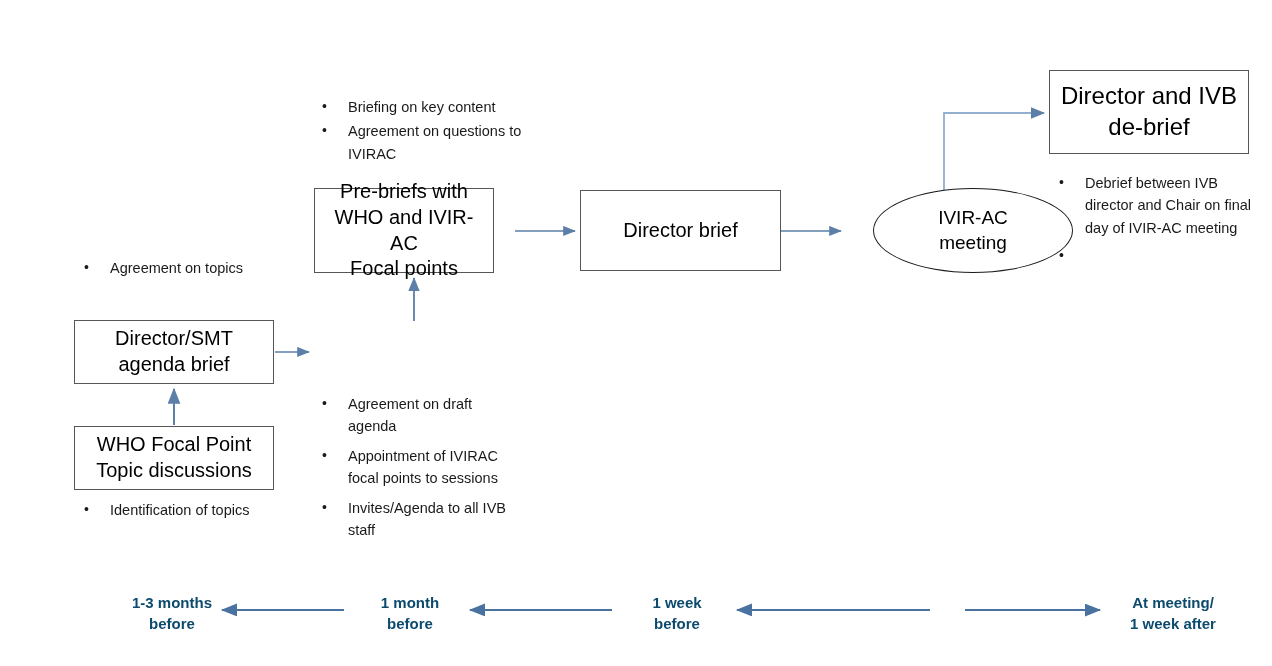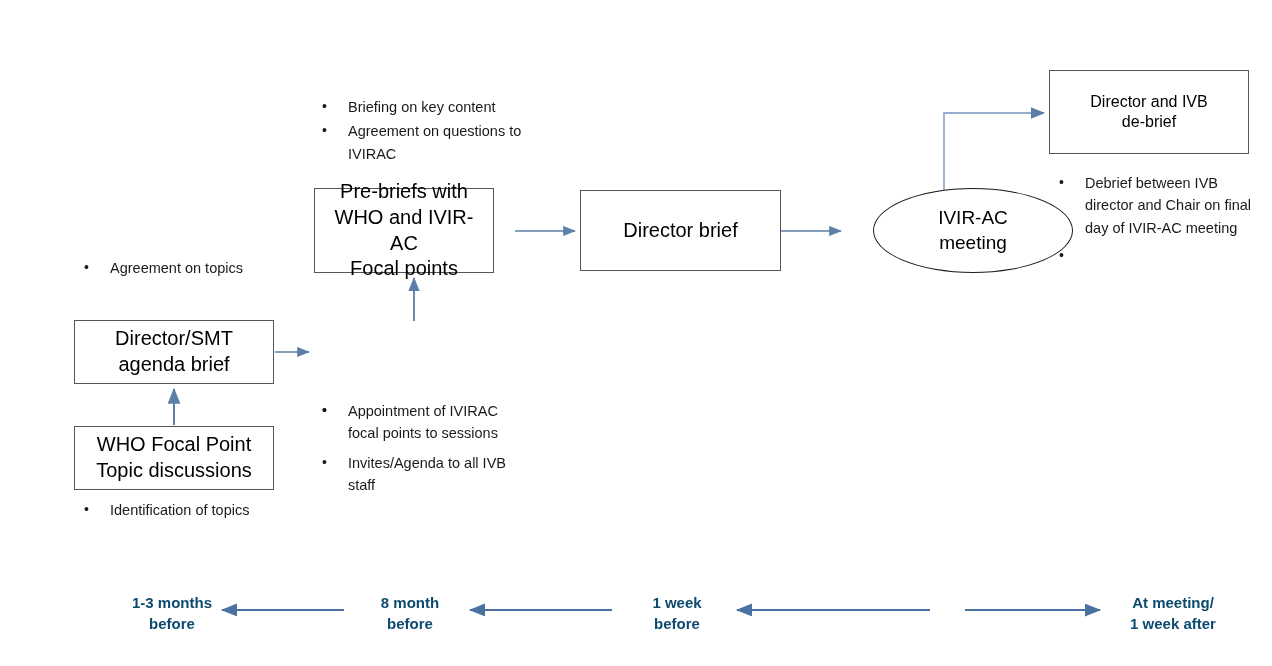--- a/index.html
+++ b/index.html
@@ -170,20 +170,21 @@
         <span class="bullet">•</span>
         <span>Agreement on topics</span>
       </li>
     </ul>
   </div>
 
   <div class="notes" style="left:318px; top:393px; width:200px;">
     <ul>
       <li style="margin-bottom:7px;">
         <span class="bullet">•</span>
+        <span>Agreement on draft agenda</span>
       </li>
       <li style="margin-bottom:7px;">
         <span class="bullet">•</span>
         <span>Appointment of IVIRAC focal points to sessions</span>
       </li>
       <li>
         <span class="bullet">•</span>
         <span>Invites/Agenda to all IVB staff</span>
       </li>
     </ul>
@@ -191,21 +192,21 @@
 
   <div class="notes" style="left:80px; top:499px; width:200px;">
     <ul>
       <li>
         <span class="bullet">•</span>
         <span>Identification of topics</span>
       </li>
     </ul>
   </div>
 
-  <div class="node" style="left:1049px; top:70px; width:200px; height:84px; font-size:16px;">Director and IVB
+  <div class="node" style="left:1049px; top:70px; width:200px; height:84px; font-size:24px;">Director and IVB
 de-brief</div>
 
   <div class="node" style="left:314px; top:188px; width:180px; height:85px; font-size:20px;">Pre-briefs with
 WHO and IVIR-AC
 Focal points</div>
 
   <div class="node" style="left:580px; top:190px; width:201px; height:81px; font-size:20px;">Director brief</div>
 
   <div class="node ellipse" style="left:873px; top:188px; width:200px; height:85px; font-size:19px;">IVIR-AC
 meeting</div>
@@ -213,21 +214,21 @@
   <div class="node" style="left:74px; top:320px; width:200px; height:64px; font-size:20px;">Director/SMT
 agenda brief</div>
 
 
   <div class="node" style="left:74px; top:426px; width:200px; height:64px; font-size:20px;">WHO Focal Point
 Topic discussions</div>
 
   <div class="tl-label" style="left:112px; top:592px; width:120px;">1-3 months
 before</div>
 
-  <div class="tl-label" style="left:358px; top:592px; width:104px;">8 month
+  <div class="tl-label" style="left:358px; top:592px; width:104px;">1 month
 before</div>
 
   <div class="tl-label" style="left:628px; top:592px; width:98px;">1 week
 before</div>
 
   <div class="tl-label" style="left:1108px; top:592px; width:130px;">At meeting/
 1 week after</div>
 
 </div>
 

